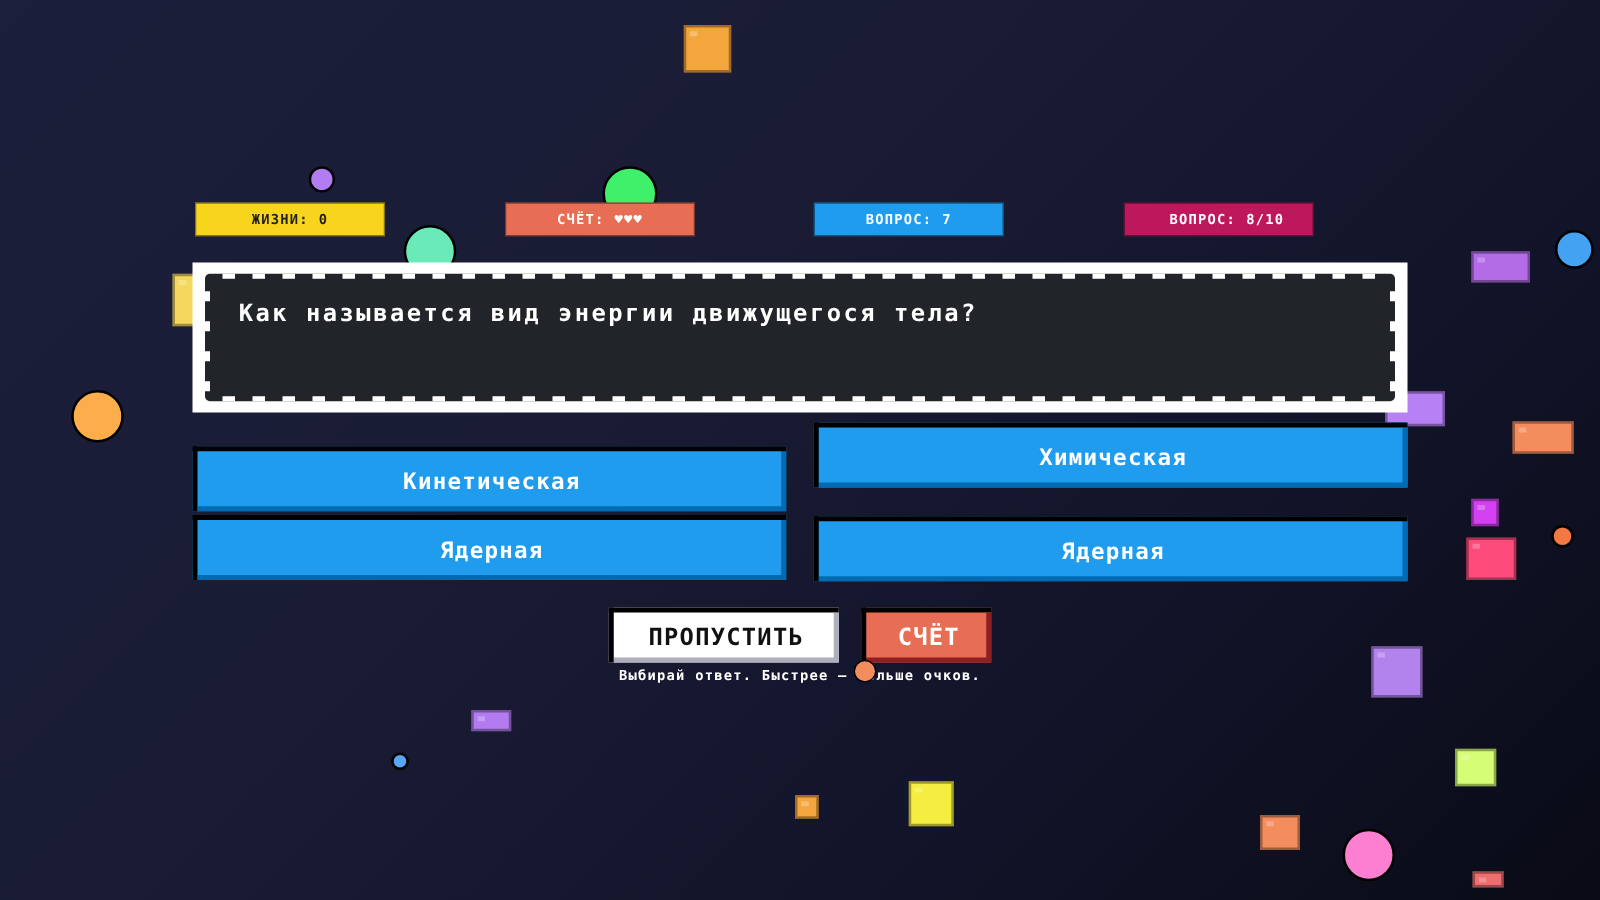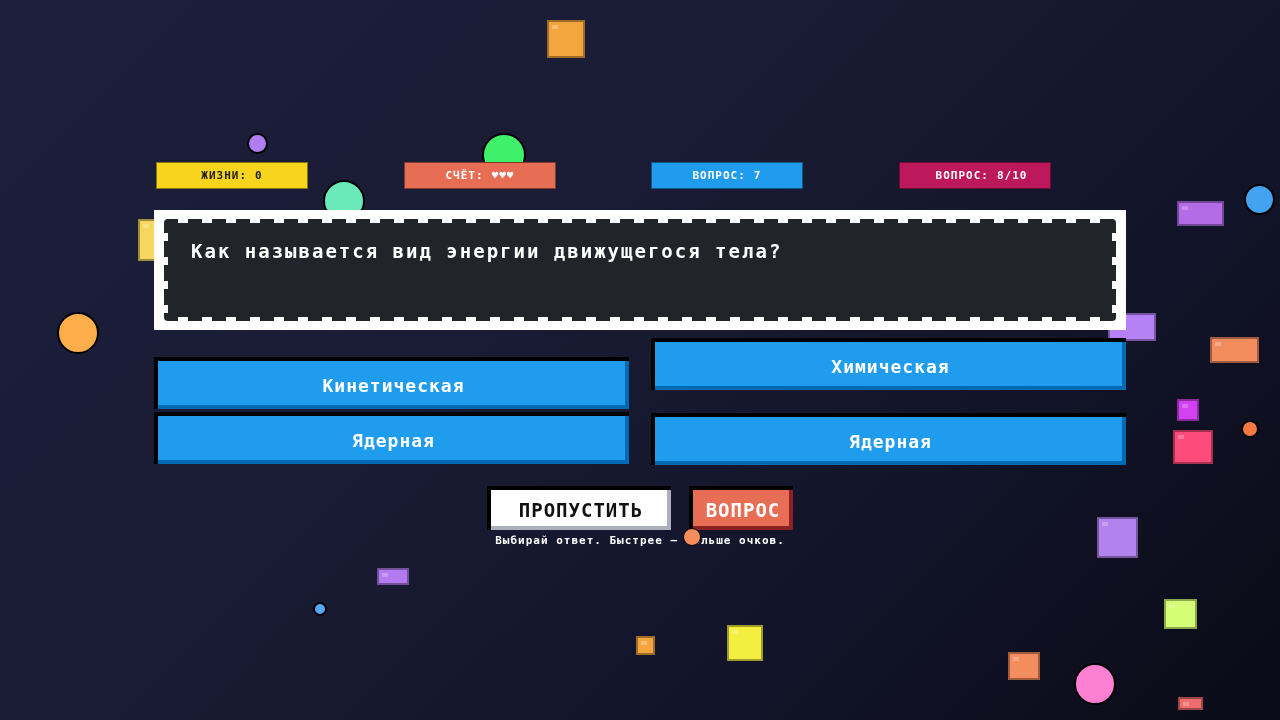--- a/index.html
+++ b/index.html
@@ -276,17 +276,17 @@
     </div>
   <div class="question-text">Как называется вид энергии движущегося тела?</div>
 </div>
 
 <div class="answer-btn ans-1">Кинетическая</div>
 <div class="answer-btn ans-2">Химическая</div>
 <div class="answer-btn ans-3">Ядерная</div>
 <div class="answer-btn ans-4">Ядерная</div>
 
 <div class="skip-btn">ПРОПУСТИТЬ</div>
-<div class="exit-btn">ВОПРОС</div>
+<div class="exit-btn">СЧЁТ</div>
 
 <div class="hint">Выбирай ответ. Быстрее — больше очков.</div>
 
 <div class="deco ci" style="left:683px;top:528px;width:18px;height:18px;background:#f48d5e;border-width:1px;z-index:8;"></div>
 
 </body></html>

